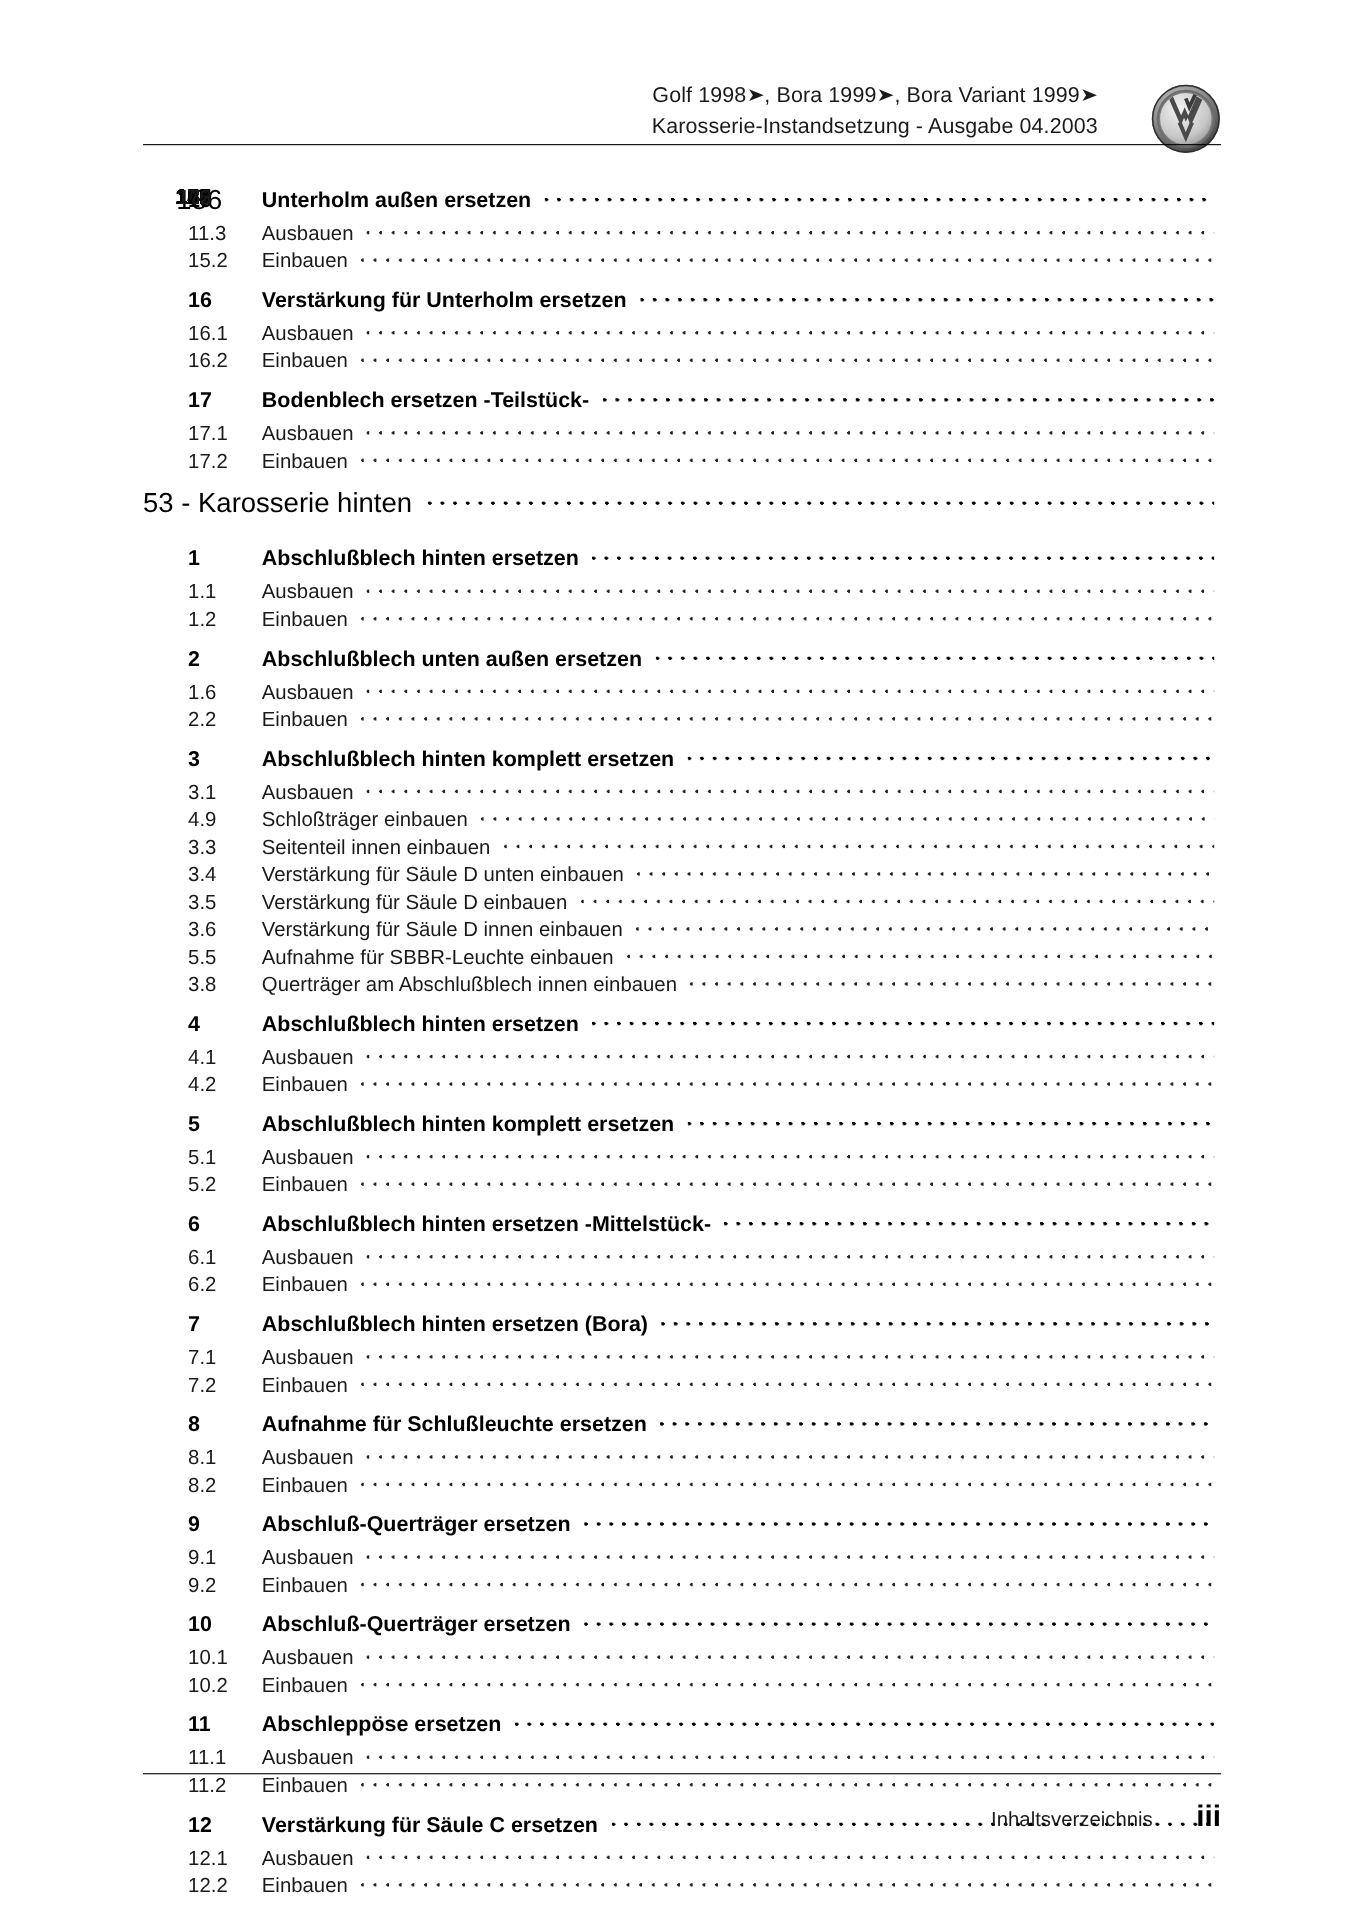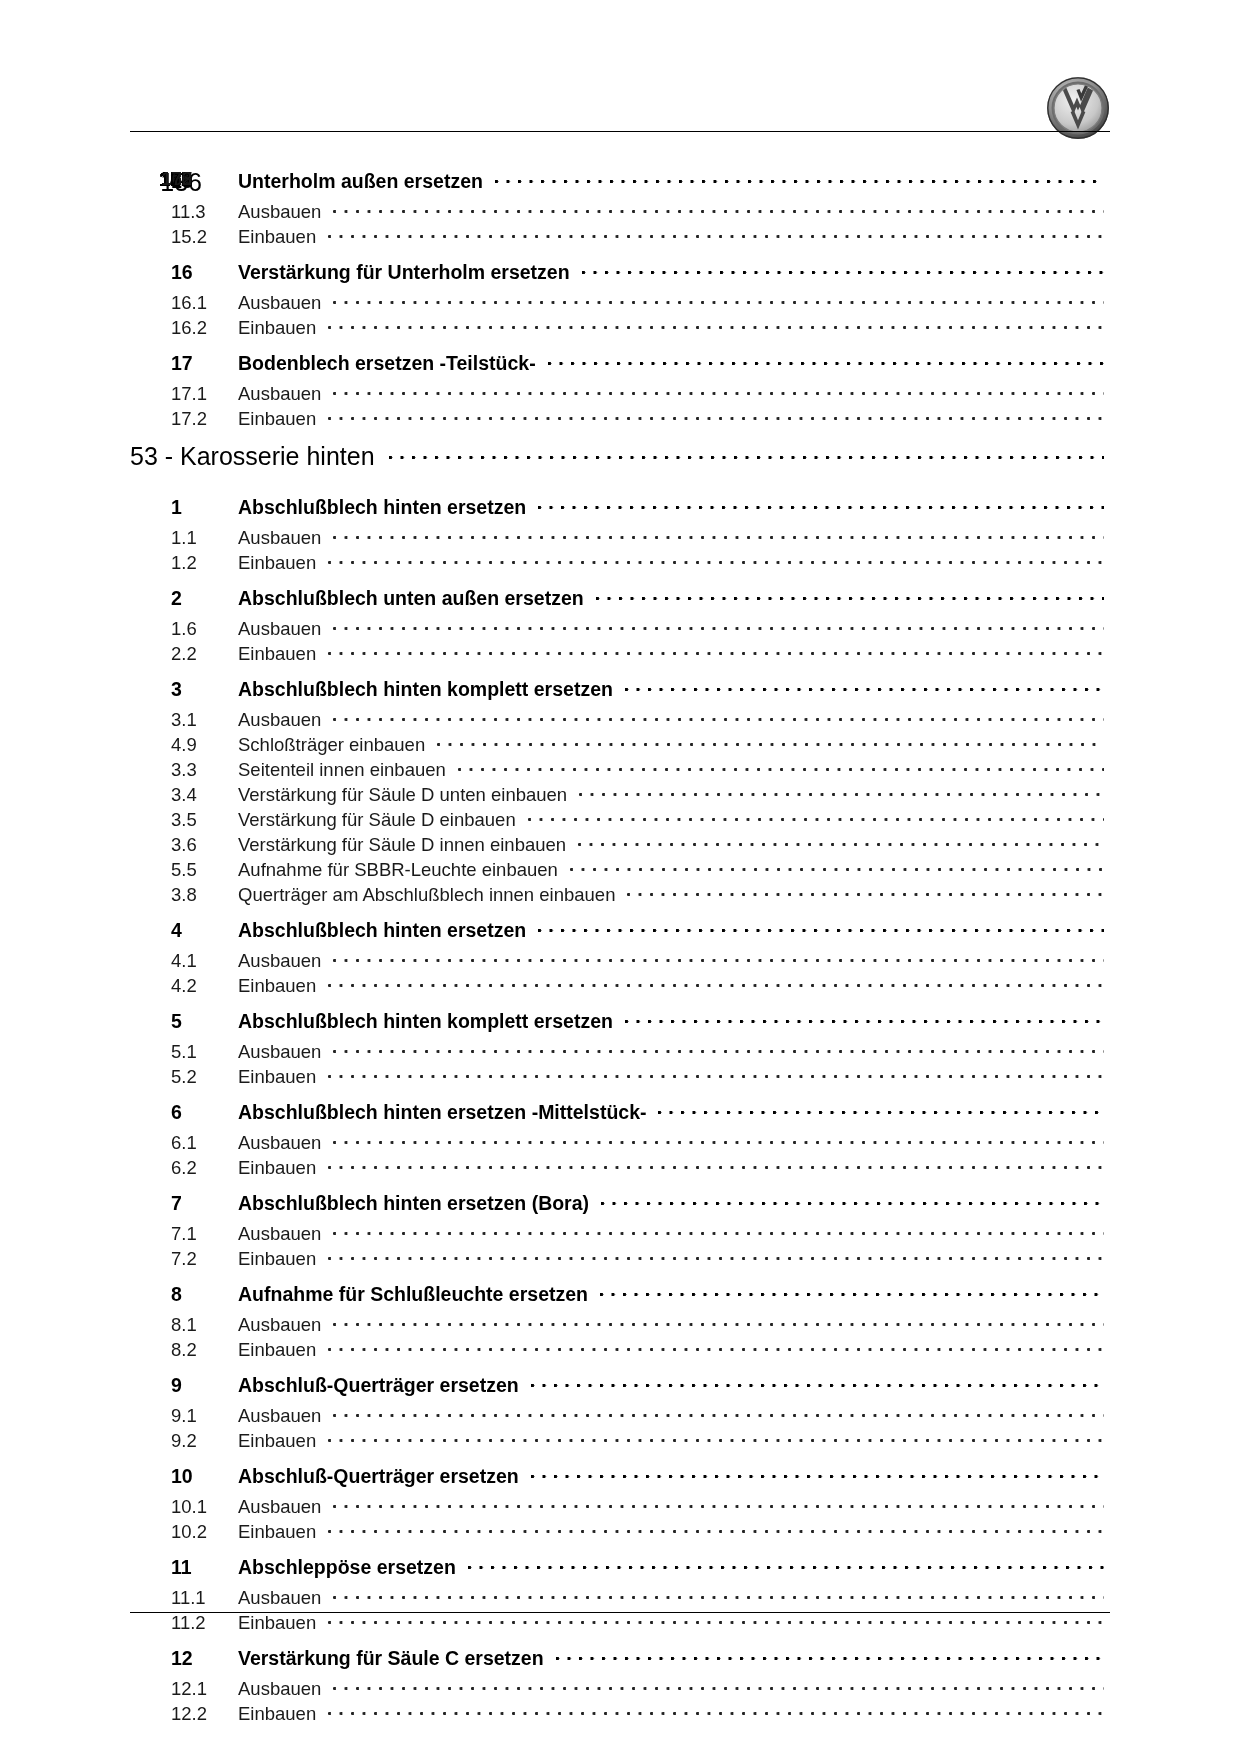--- a/index.html
+++ b/index.html
@@ -209,20 +209,26 @@
     text-align: right;
     padding-top: 12px;
   }
 </style>
 </head>
 <body>
 
 <div class="page">
 
   <div class="header">
+    <div class="header-text">
+      <div class="header-line">
+        <span>Golf 1998</span><span class="arrow-glyph">➤</span><span>, Bora 1999</span><span class="arrow-glyph">➤</span><span>, Bora Variant 1999</span><span class="arrow-glyph">➤</span>
+      </div>
+      <div class="header-line">Karosserie-Instandsetzung - Ausgabe 04.2003</div>
+    </div>
 
     <div class="vw-logo">
       <svg viewBox="0 0 64 64" width="64" height="64" aria-hidden="true">
         <defs>
           <radialGradient id="vwring" cx="40%" cy="32%" r="72%">
             <stop offset="0%" stop-color="#cfcfcf"></stop>
             <stop offset="55%" stop-color="#8f8f8f"></stop>
             <stop offset="100%" stop-color="#3d3d3d"></stop>
           </radialGradient>
           <radialGradient id="vwinner" cx="40%" cy="32%" r="75%">
@@ -558,14 +564,18 @@
       </div>
       <div class="row sub">
         <span class="num">12.2</span>
         <span class="title">Einbauen</span>
         <span class="leader"></span>
         <span class="page">173</span>
       </div>
     </div>
 
   <div class="footer-rule"></div>
+  <div class="footer">
+    <span class="footer-label">Inhaltsverzeichnis</span>
+    <span class="footer-pageno">iii</span>
+  </div>
 
 </div>
 
 </body></html>

